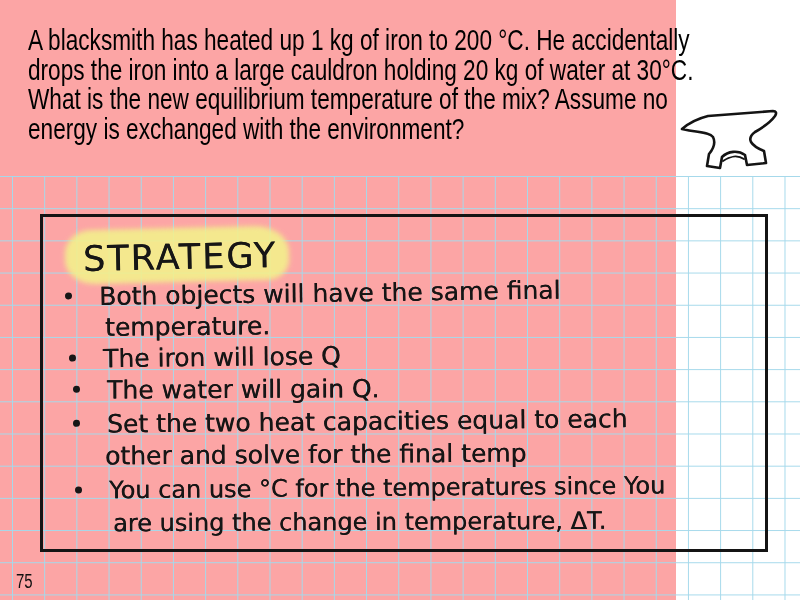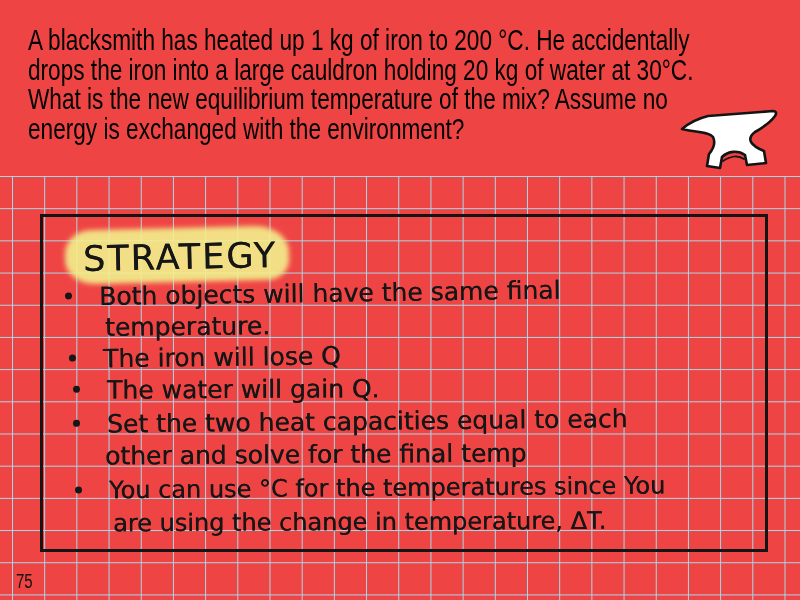--- a/index.html
+++ b/index.html
@@ -1,18 +1,18 @@
 <!DOCTYPE html>
 <html><head>
 <meta charset="utf-8">
 <style>
   * { margin:0; padding:0; box-sizing:border-box; }
   html,body { width:800px; height:600px; background:#ffffff; overflow:hidden;
               font-family:"Liberation Sans", sans-serif; }
-  .stage { position:relative; width:800px; height:600px; background:#ef4444; }
+  .stage { position:relative; width:676px; height:600px; background:#fca5a5; }
 
   
   .grid-area {
     position:absolute; left:0; top:176px; width:800px; height:424px;
     background-image:
       linear-gradient(to right, #a5d9eb 1px, transparent 1px),
       linear-gradient(to bottom, #a5d9eb 1px, transparent 1px);
     background-size:32.2px 32.2px;
     background-position:12px 0;
   }

